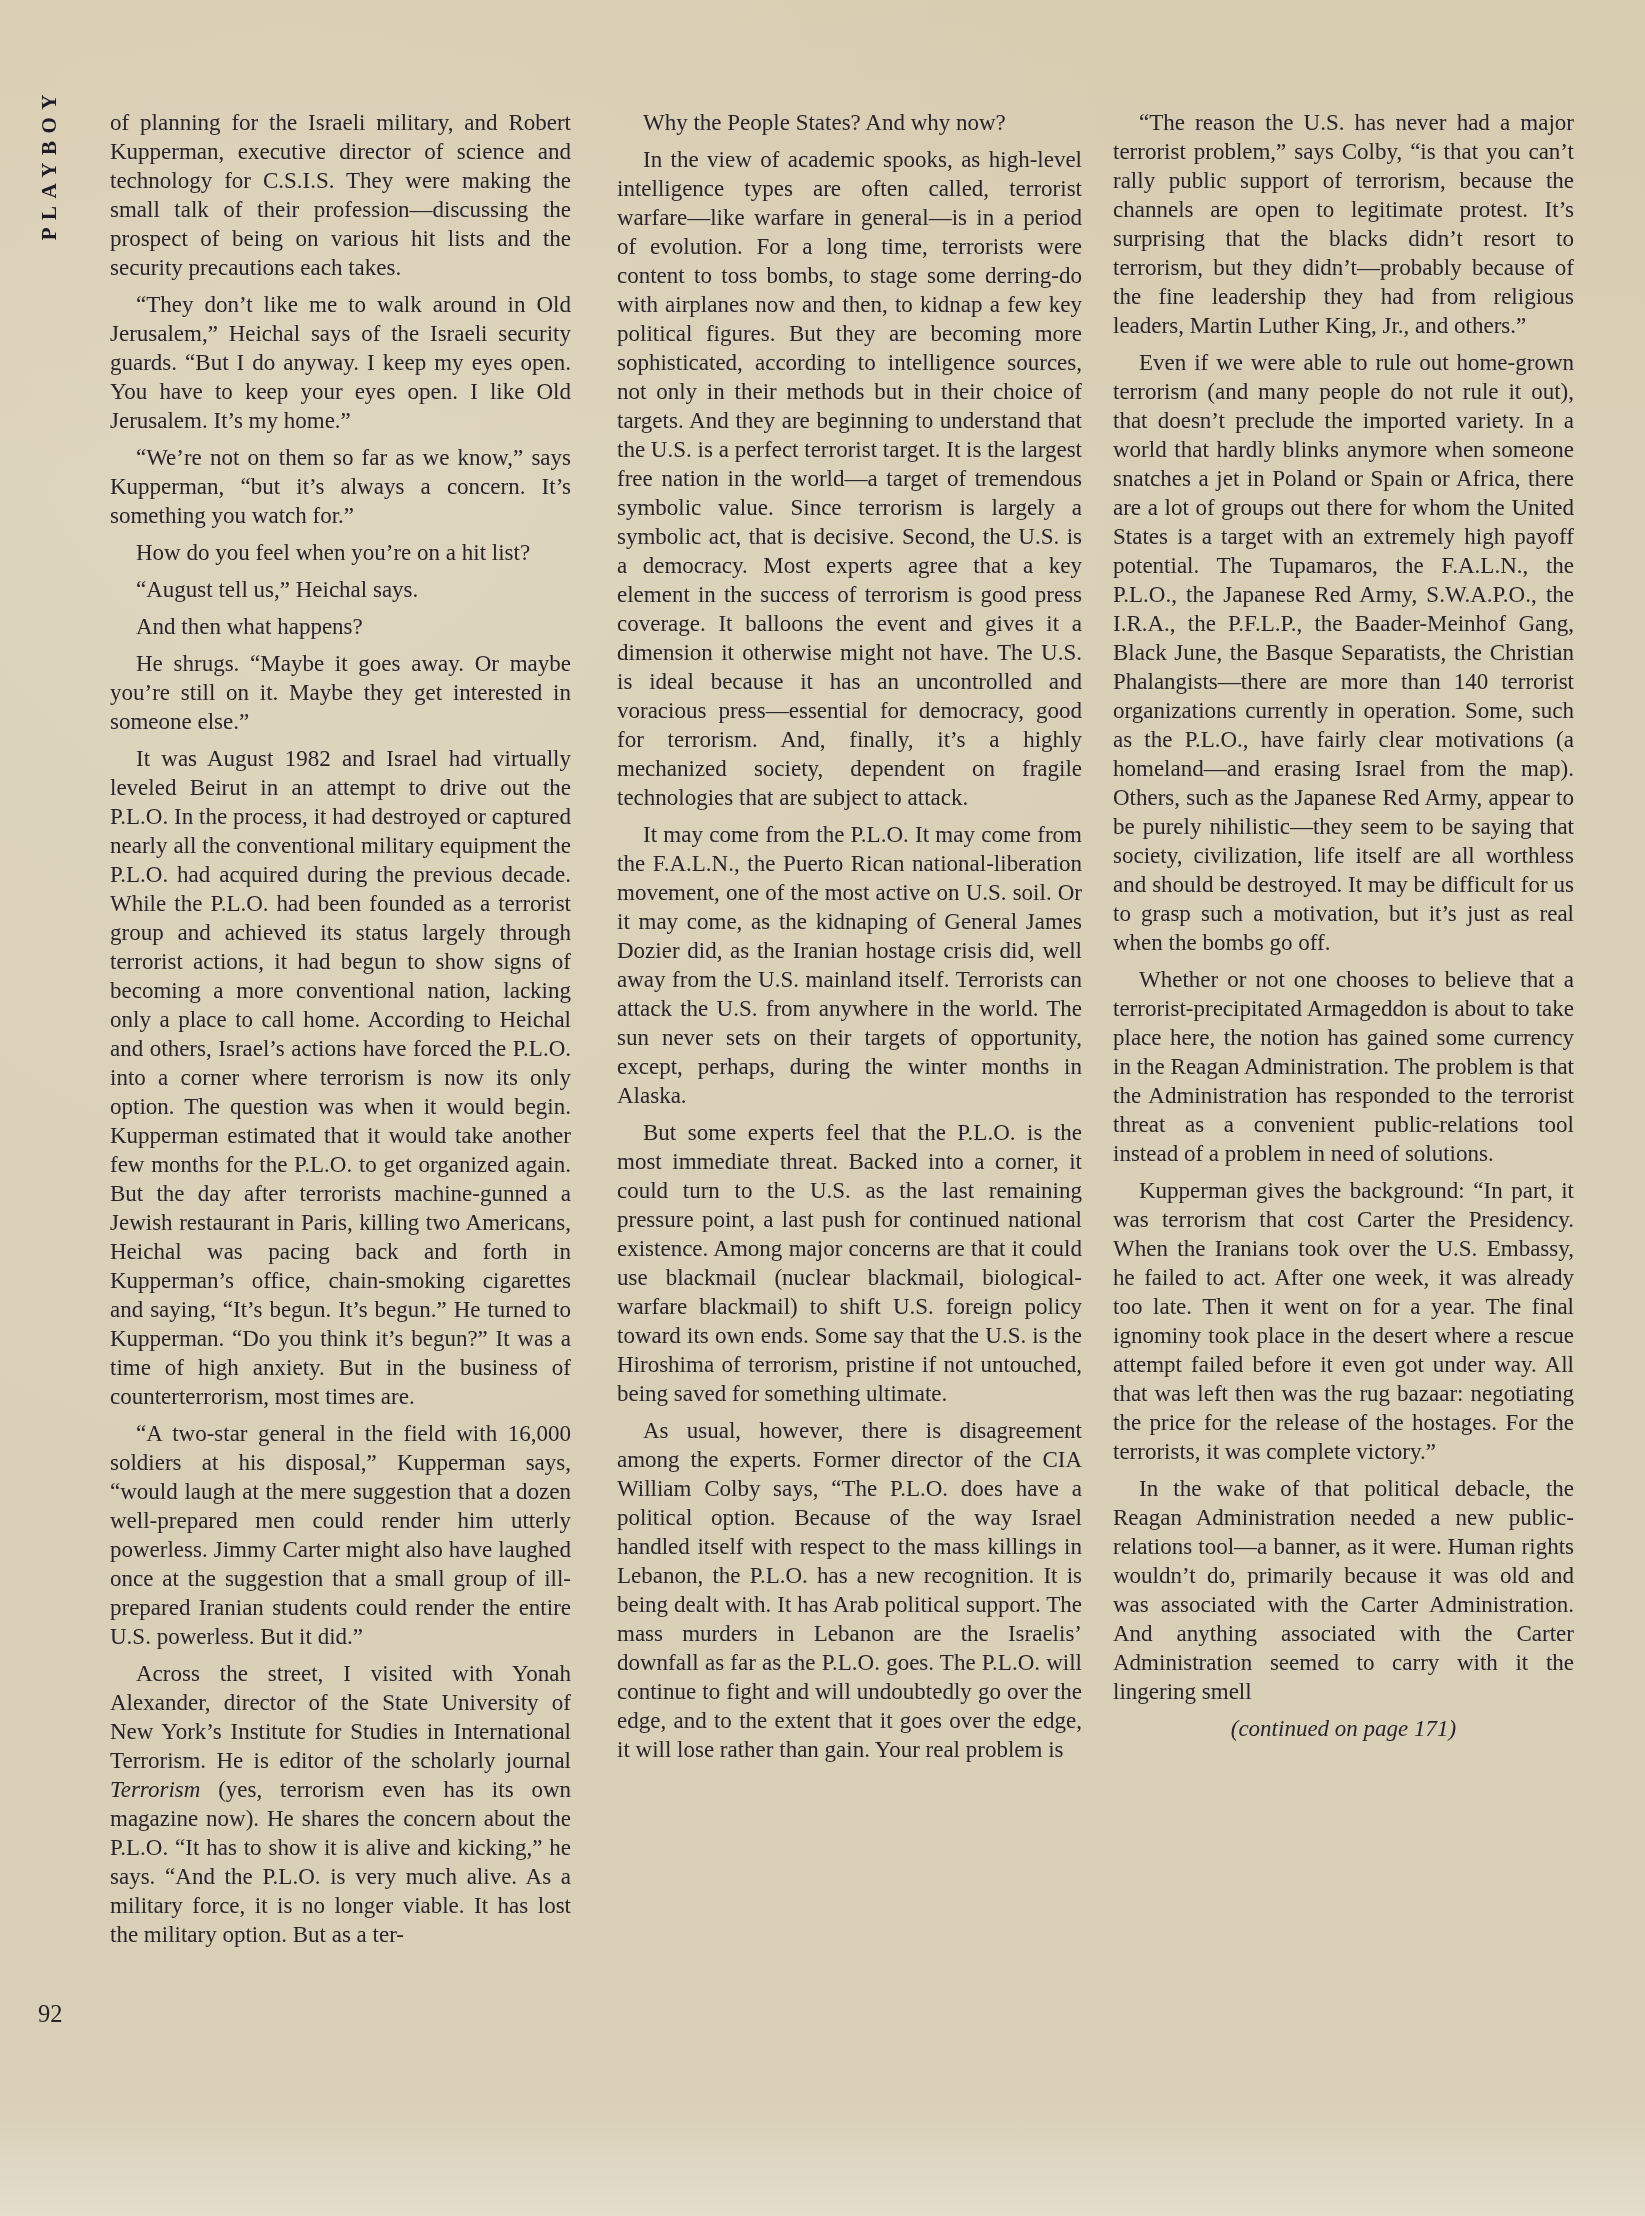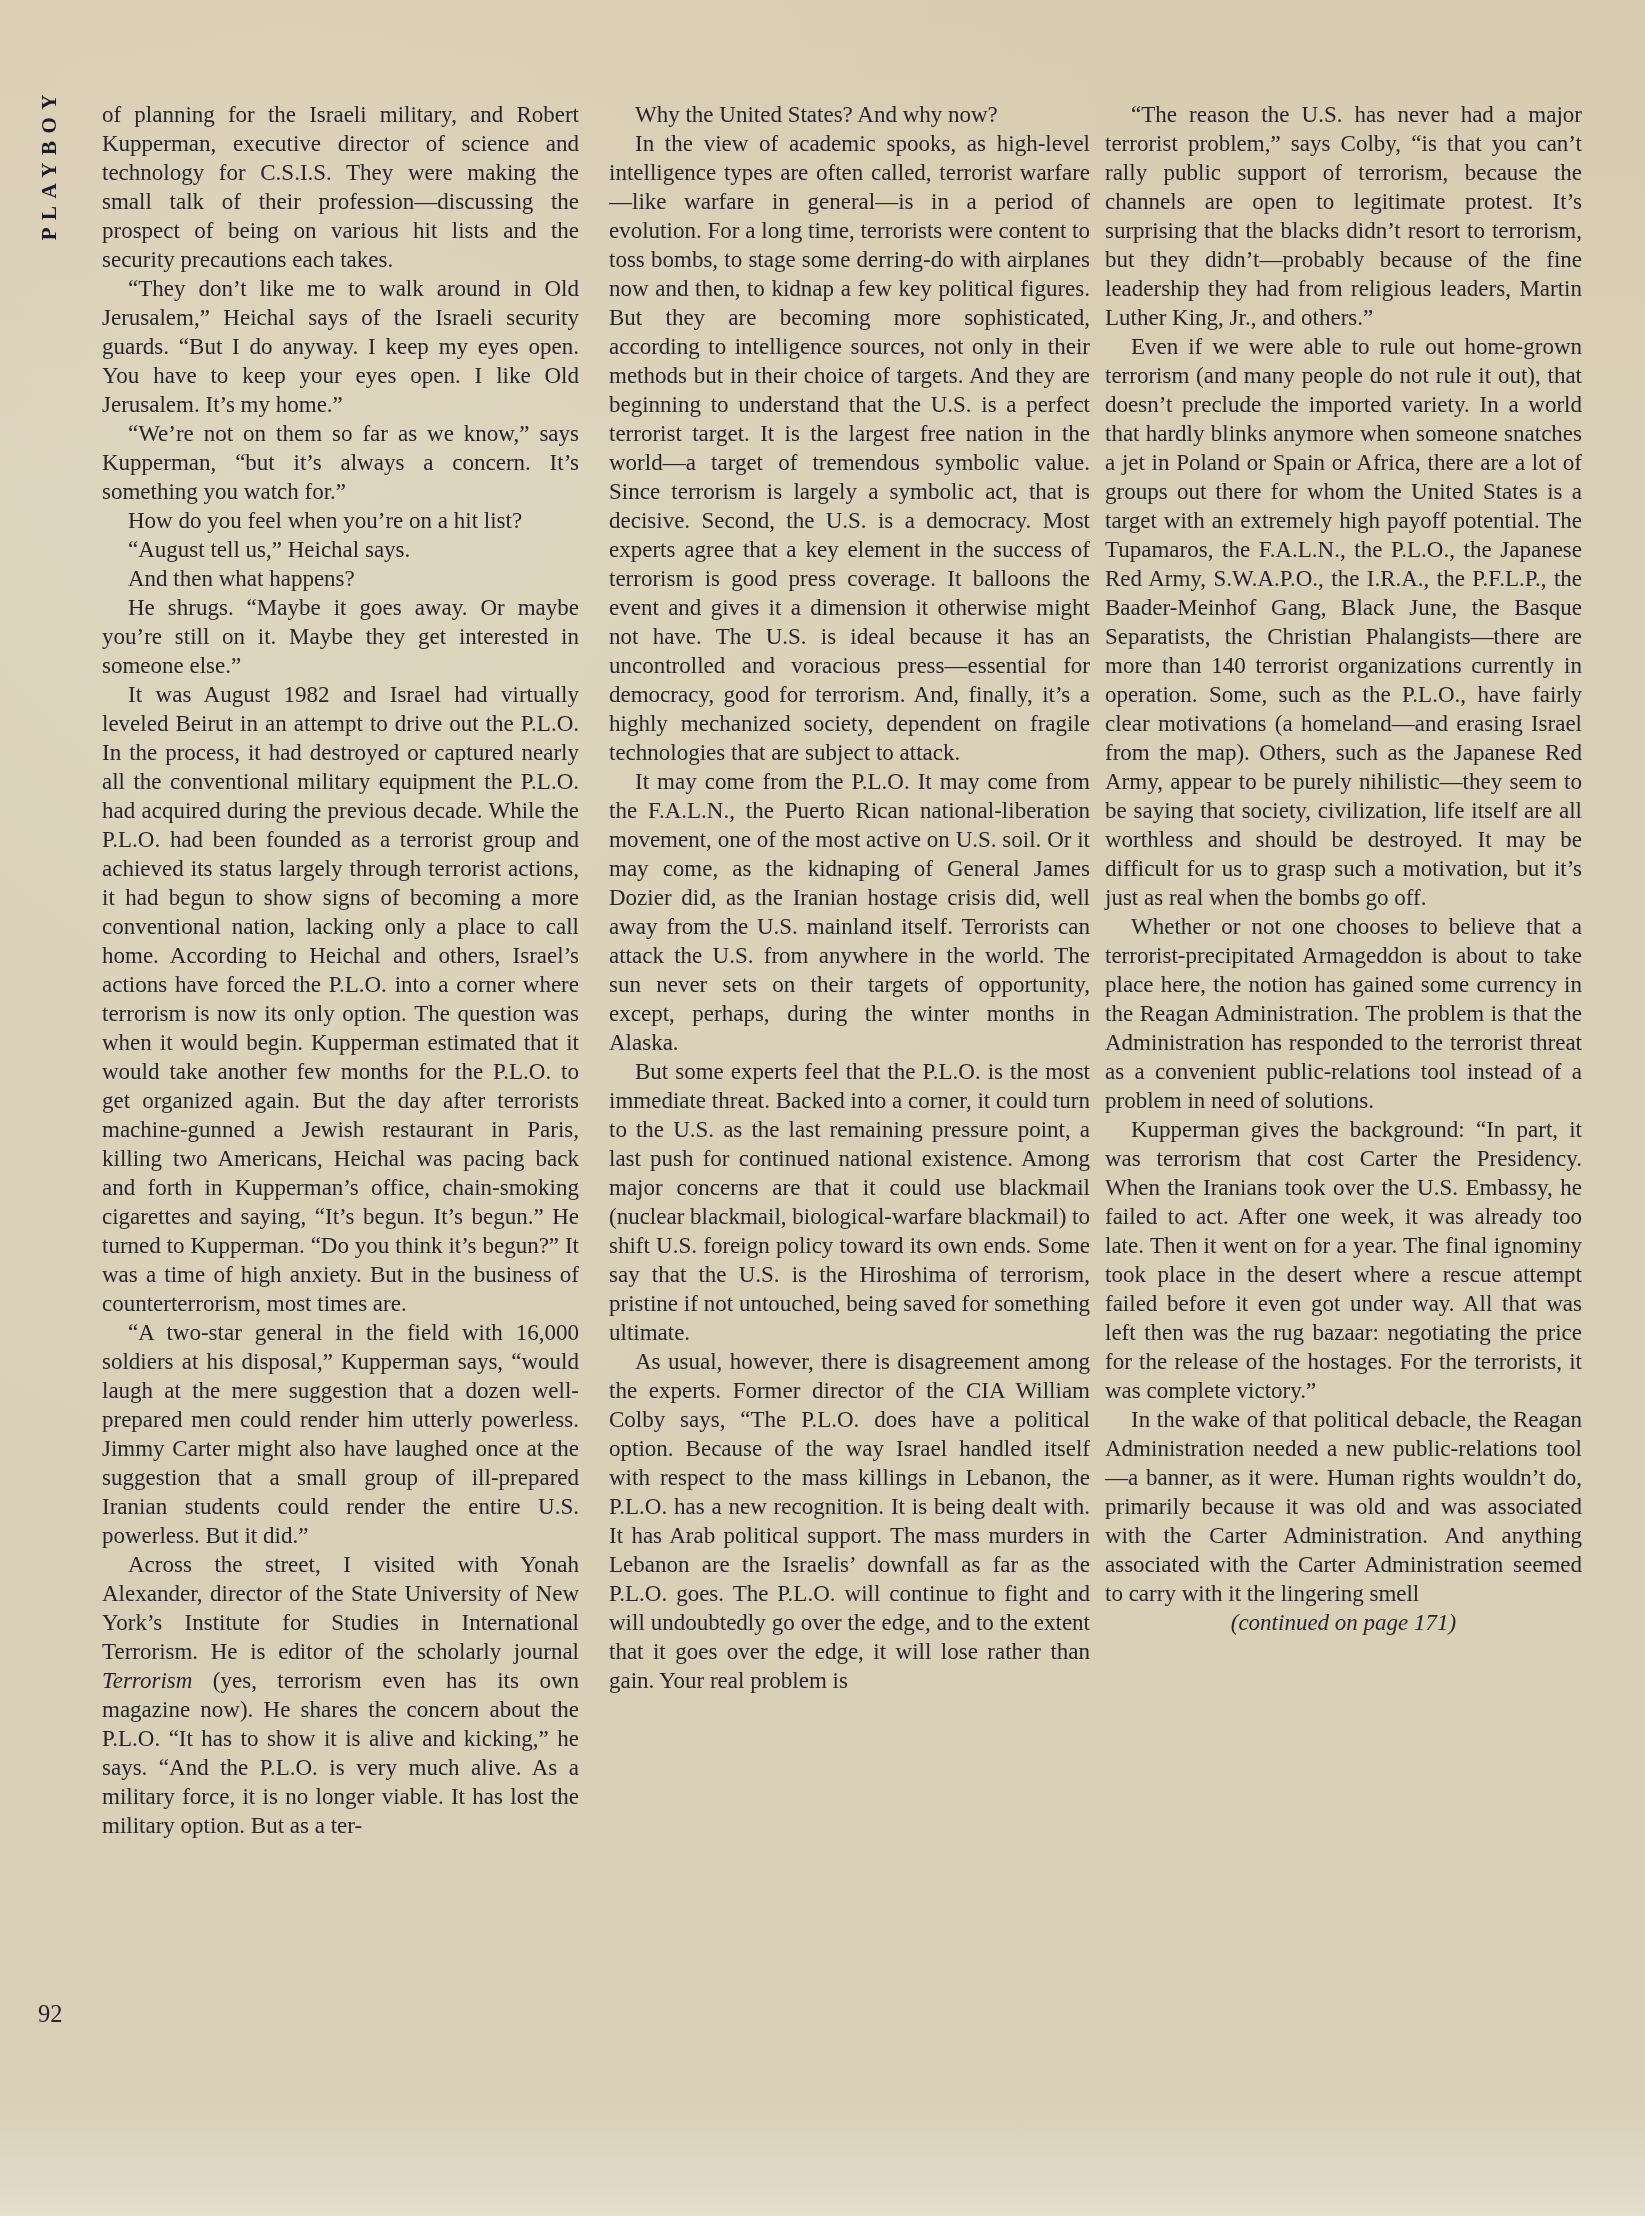--- a/index.html
+++ b/index.html
@@ -26,21 +26,21 @@
     font-size:24.5px;color:#28242c;
   }
   .col{
     position:absolute;top:100px;width:477px;
     font-size:23px;line-height:29px;
     text-align:justify;
   }
   .col-1{left:102px;}
   .col-2{left:609px;width:481px;}
   .col-3{left:1105px;}
-  .col p{margin:0;padding:0;}
+  .col p{margin:8px;padding:0;}
   .col p.ind{text-indent:26px;}
   .col p.right{text-align:center;}
   .it{font-style:italic;}
 </style>
 </head>
 <body>
 
 <div class="page">
   <div class="folio">PLAYBOY</div>
   <div class="pagenum">92</div>
@@ -50,21 +50,21 @@
       <p class="ind"><span>“We’re not on them so far as we know,” says Kupperman, “but it’s always a concern. It’s something you watch for.”</span></p>
       <p class="ind"><span>How do you feel when you’re on a hit list?</span></p>
       <p class="ind"><span>“August tell us,” Heichal says.</span></p>
       <p class="ind"><span>And then what happens?</span></p>
       <p class="ind"><span>He shrugs. “Maybe it goes away. Or maybe you’re still on it. Maybe they get interested in someone else.”</span></p>
       <p class="ind"><span>It was August 1982 and Israel had virtually leveled Beirut in an attempt to drive out the P.L.O. In the process, it had destroyed or captured nearly all the conventional military equipment the P.L.O. had acquired during the previous decade. While the P.L.O. had been founded as a terrorist group and achieved its status largely through terrorist actions, it had begun to show signs of becoming a more conventional nation, lacking only a place to call home. According to Heichal and others, Israel’s actions have forced the P.L.O. into a corner where terrorism is now its only option. The question was when it would begin. Kupperman estimated that it would take another few months for the P.L.O. to get organized again. But the day after terrorists machine-gunned a Jewish restaurant in Paris, killing two Americans, Heichal was pacing back and forth in Kupperman’s office, chain-smoking cigarettes and saying, “It’s begun. It’s begun.” He turned to Kupperman. “Do you think it’s begun?” It was a time of high anxiety. But in the business of counterterrorism, most times are.</span></p>
       <p class="ind"><span>“A two-star general in the field with 16,000 soldiers at his disposal,” Kupperman says, “would laugh at the mere suggestion that a dozen well-prepared men could render him utterly powerless. Jimmy Carter might also have laughed once at the suggestion that a small group of ill-prepared Iranian students could render the entire U.S. powerless. But it did.”</span></p>
       <p class="ind"><span>Across the street, I visited with Yonah Alexander, director of the State University of New York’s Institute for Studies in International Terrorism. He is editor of the scholarly journal </span><span class="it">Terrorism</span><span> (yes, terrorism even has its own magazine now). He shares the concern about the P.L.O. “It has to show it is alive and kicking,” he says. “And the P.L.O. is very much alive. As a military force, it is no longer viable. It has lost the military option. But as a ter-</span></p>
     </div>
   <div class="col col-2">
-      <p class="ind"><span>Why the United States? And why now?</span></p>
+      <p class="ind"><span>Why the People States? And why now?</span></p>
       <p class="ind"><span>In the view of academic spooks, as high-level intelligence types are often called, terrorist warfare—like warfare in general—is in a period of evolution. For a long time, terrorists were content to toss bombs, to stage some derring-do with airplanes now and then, to kidnap a few key political figures. But they are becoming more sophisticated, according to intelligence sources, not only in their methods but in their choice of targets. And they are beginning to understand that the U.S. is a perfect terrorist target. It is the largest free nation in the world—a target of tremendous symbolic value. Since terrorism is largely a symbolic act, that is decisive. Second, the U.S. is a democracy. Most experts agree that a key element in the success of terrorism is good press coverage. It balloons the event and gives it a dimension it otherwise might not have. The U.S. is ideal because it has an uncontrolled and voracious press—essential for democracy, good for terrorism. And, finally, it’s a highly mechanized society, dependent on fragile technologies that are subject to attack.</span></p>
       <p class="ind"><span>It may come from the P.L.O. It may come from the F.A.L.N., the Puerto Rican national-liberation movement, one of the most active on U.S. soil. Or it may come, as the kidnaping of General James Dozier did, as the Iranian hostage crisis did, well away from the U.S. mainland itself. Terrorists can attack the U.S. from anywhere in the world. The sun never sets on their targets of opportunity, except, perhaps, during the winter months in Alaska.</span></p>
       <p class="ind"><span>But some experts feel that the P.L.O. is the most immediate threat. Backed into a corner, it could turn to the U.S. as the last remaining pressure point, a last push for continued national existence. Among major concerns are that it could use blackmail (nuclear blackmail, biological-warfare blackmail) to shift U.S. foreign policy toward its own ends. Some say that the U.S. is the Hiroshima of terrorism, pristine if not untouched, being saved for something ultimate.</span></p>
       <p class="ind"><span>As usual, however, there is disagreement among the experts. Former director of the CIA William Colby says, “The P.L.O. does have a political option. Because of the way Israel handled itself with respect to the mass killings in Lebanon, the P.L.O. has a new recognition. It is being dealt with. It has Arab political support. The mass murders in Lebanon are the Israelis’ downfall as far as the P.L.O. goes. The P.L.O. will continue to fight and will undoubtedly go over the edge, and to the extent that it goes over the edge, it will lose rather than gain. Your real problem is</span></p>
     </div>
   <div class="col col-3">
       <p class="ind"><span>“The reason the U.S. has never had a major terrorist problem,” says Colby, “is that you can’t rally public support of terrorism, because the channels are open to legitimate protest. It’s surprising that the blacks didn’t resort to terrorism, but they didn’t—probably because of the fine leadership they had from religious leaders, Martin Luther King, Jr., and others.”</span></p>
       <p class="ind"><span>Even if we were able to rule out home-grown terrorism (and many people do not rule it out), that doesn’t preclude the imported variety. In a world that hardly blinks anymore when someone snatches a jet in Poland or Spain or Africa, there are a lot of groups out there for whom the United States is a target with an extremely high payoff potential. The Tupamaros, the F.A.L.N., the P.L.O., the Japanese Red Army, S.W.A.P.O., the I.R.A., the P.F.L.P., the Baader-Meinhof Gang, Black June, the Basque Separatists, the Christian Phalangists—there are more than 140 terrorist organizations currently in operation. Some, such as the P.L.O., have fairly clear motivations (a homeland—and erasing Israel from the map). Others, such as the Japanese Red Army, appear to be purely nihilistic—they seem to be saying that society, civilization, life itself are all worthless and should be destroyed. It may be difficult for us to grasp such a motivation, but it’s just as real when the bombs go off.</span></p>
       <p class="ind"><span>Whether or not one chooses to believe that a terrorist-precipitated Armageddon is about to take place here, the notion has gained some currency in the Reagan Administration. The problem is that the Administration has responded to the terrorist threat as a convenient public-relations tool instead of a problem in need of solutions.</span></p>
       <p class="ind"><span>Kupperman gives the background: “In part, it was terrorism that cost Carter the Presidency. When the Iranians took over the U.S. Embassy, he failed to act. After one week, it was already too late. Then it went on for a year. The final ignominy took place in the desert where a rescue attempt failed before it even got under way. All that was left then was the rug bazaar: negotiating the price for the release of the hostages. For the terrorists, it was complete victory.”</span></p>

